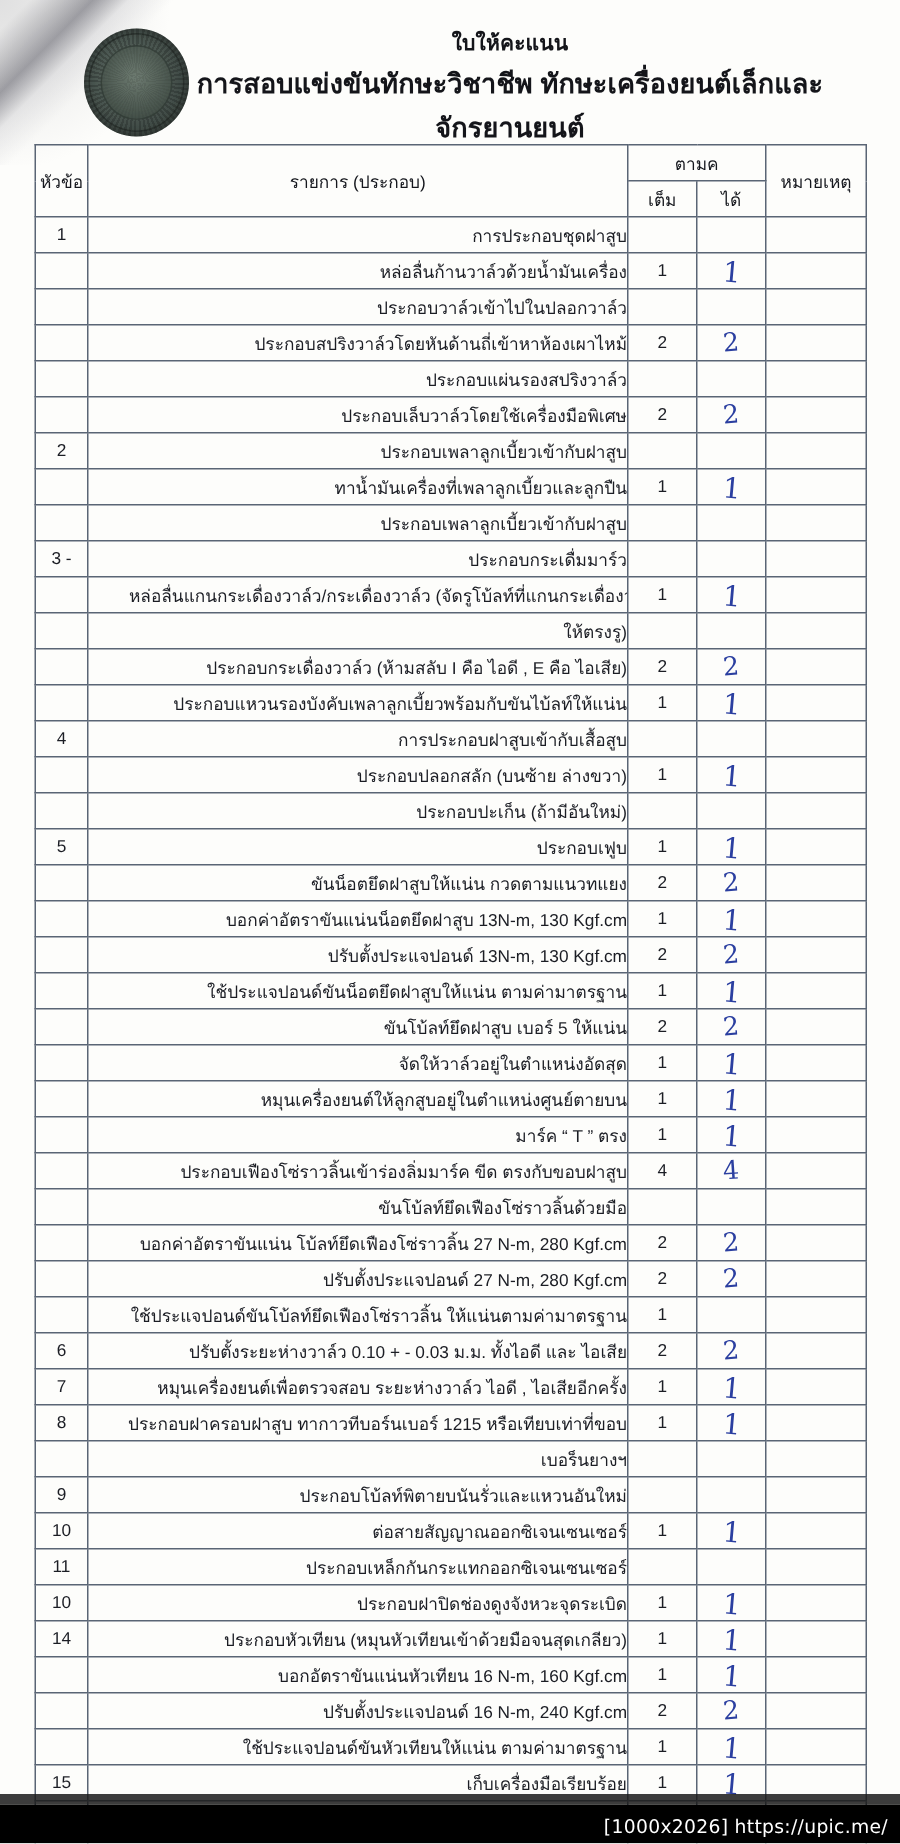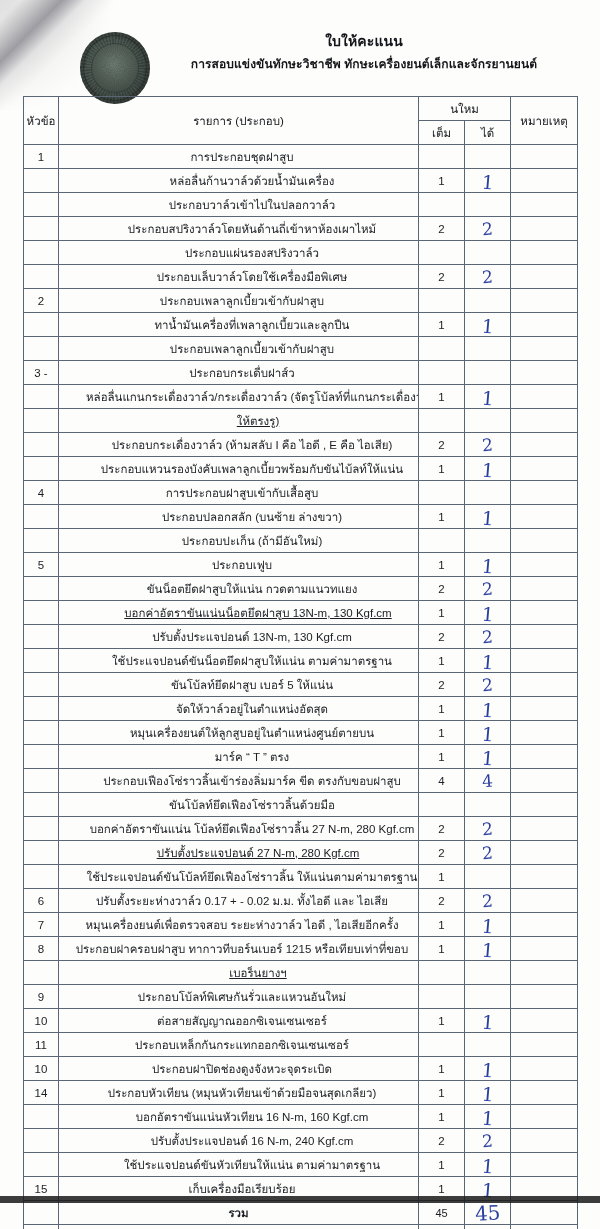--- a/index.html
+++ b/index.html
@@ -46,24 +46,23 @@
     top: 0;
     width: 120px;
     height: 110px;
     background: radial-gradient(circle at 0% 0%, rgba(170,170,175,0.35), rgba(255,255,255,0) 70%);
     pointer-events: none;
   }
 
   
   #header {
     position: absolute;
-    left: 0; top: 16px;
+    left: 0; top: 3px;
     width: 500px;
     height: 96px;
-    margin-left: 24px;
   }
   #seal {
     position: absolute;
     left: 56px;
     top: 16px;
     width: 70px;
     height: 72px;
     border-radius: 50%;
     background:
       radial-gradient(ellipse at 45% 45%, #5b6b62 0%, #46544d 35%, #35413c 60%, #2b352f 78%, #404b45 100%);
@@ -99,21 +98,21 @@
   .title-line {
     position: absolute;
     left: 130px;
     width: 420px;
     text-align: center;
     color: #14151a;
     font-weight: bold;
     letter-spacing: 0.1px;
   }
   #title1 { top: 14px;  font-size: 14px; }
-  #title2 { top: 38px;  font-size: 12px; }
+  #title2 { top: 38px;  font-size: 18px; }
   #title3 { top: 64px;  font-size: 14px; }
 
   
   #table-wrap {
     position: absolute;
     left: 23px;
     top: 96px;
     width: 554px;
   }
   table.score {
@@ -147,26 +146,26 @@
   }
   th.hd-score-group { font-size: 12px; }
   th.hd-sub { font-size: 11.5px; }
 
   td.no {
     text-align: center;
     font-size: 11px;
   }
   td.item {
     padding-left: 7px;
-    text-align: center;
+    text-align: right;
     white-space: nowrap;
     overflow: hidden;
   }
   td.item.indent  { padding-left: 27px; }
-  td.item.indent2 { padding-left: 39px; text-decoration: underline; }
+  td.item.indent2 { padding-left: 39px; }
   td.item.section { padding-left: 7px; }
   td.full {
     text-align: center;
     font-size: 11px;
   }
   td.got {
     text-align: center;
     position: relative;
   }
   td.remark { }
@@ -251,21 +250,21 @@
         <col class="c-no">
           <col class="c-item">
           <col class="c-full">
           <col class="c-got">
           <col class="c-remark">
       </colgroup>
       <thead>
         <tr>
           <th class="hd" rowspan="2">หัวข้อ</th>
           <th class="hd" rowspan="2">รายการ (ประกอบ)</th>
-          <th class="hd hd-score-group" colspan="2">นใหม</th>
+          <th class="hd hd-score-group" colspan="2">ตามค</th>
           <th class="hd" rowspan="2">หมายเหตุ</th>
         </tr>
         <tr>
           <th class="hd hd-sub">เต็ม</th>
           <th class="hd hd-sub">ได้</th>
         </tr>
       </thead>
       <tbody id="tbody">
           <tr>
             <td class="no">1</td>
@@ -325,21 +324,21 @@
           </tr>
           <tr>
             <td class="no"></td>
             <td class="item indent">ประกอบเพลาลูกเบี้ยวเข้ากับฝาสูบ</td>
             <td class="full"></td>
             <td class="got"></td>
             <td class="remark"></td>
           </tr>
           <tr>
             <td class="no">3 -</td>
-            <td class="item section">ประกอบกระเดื่บฝาส์ว</td>
+            <td class="item section">ประกอบกระเดื่มมาร์ว</td>
             <td class="full"></td>
             <td class="got"></td>
             <td class="remark"></td>
           </tr>
           <tr>
             <td class="no"></td>
             <td class="item indent">หล่อลื่นแกนกระเดื่องวาล์ว/กระเดื่องวาล์ว (จัดรูโบ้ลท์ที่แกนกระเดื่องวาล์ว</td>
             <td class="full">1</td>
             <td class="got"><span class="hand one">1</span></td>
             <td class="remark"></td>
@@ -479,21 +478,21 @@
           </tr>
           <tr>
             <td class="no"></td>
             <td class="item indent">ใช้ประแจปอนด์ขันโบ้ลท์ยึดเฟืองโซ่ราวลิ้น ให้แน่นตามค่ามาตรฐาน</td>
             <td class="full">1</td>
             <td class="got"></td>
             <td class="remark"></td>
           </tr>
           <tr>
             <td class="no">6</td>
-            <td class="item section">ปรับตั้งระยะห่างวาล์ว 0.17 + - 0.02 ม.ม.  ทั้งไอดี และ  ไอเสีย</td>
+            <td class="item section">ปรับตั้งระยะห่างวาล์ว 0.10 + - 0.03 ม.ม.  ทั้งไอดี และ  ไอเสีย</td>
             <td class="full">2</td>
             <td class="got"><span class="hand">2</span></td>
             <td class="remark"></td>
           </tr>
           <tr>
             <td class="no">7</td>
             <td class="item section">หมุนเครื่องยนต์เพื่อตรวจสอบ  ระยะห่างวาล์ว ไอดี , ไอเสียอีกครั้ง</td>
             <td class="full">1</td>
             <td class="got"><span class="hand one">1</span></td>
             <td class="remark"></td>
@@ -507,21 +506,21 @@
           </tr>
           <tr>
             <td class="no"></td>
             <td class="item indent2">เบอร็นยางฯ</td>
             <td class="full"></td>
             <td class="got"></td>
             <td class="remark"></td>
           </tr>
           <tr>
             <td class="no">9</td>
-            <td class="item section">ประกอบโบ้ลท์พิเศษกันรั่วและแหวนอันใหม่</td>
+            <td class="item section">ประกอบโบ้ลท์พิตายบนันรั่วและแหวนอันใหม่</td>
             <td class="full"></td>
             <td class="got"></td>
             <td class="remark"></td>
           </tr>
           <tr>
             <td class="no">10</td>
             <td class="item section">ต่อสายสัญญาณออกซิเจนเซนเซอร์</td>
             <td class="full">1</td>
             <td class="got"><span class="hand one">1</span></td>
             <td class="remark"></td>
@@ -587,14 +586,17 @@
             <td></td>
             <td></td>
             <td></td>
             <td></td>
           </tr>
         </tbody>
     </table>
   </div>
 
   <div id="footer-strip-top"></div>
+  <div id="footer-band">
+    <div id="footer-text">[1000x2026] https://upic.me/</div>
+  </div>
 
 </div>
 
 </body></html>

